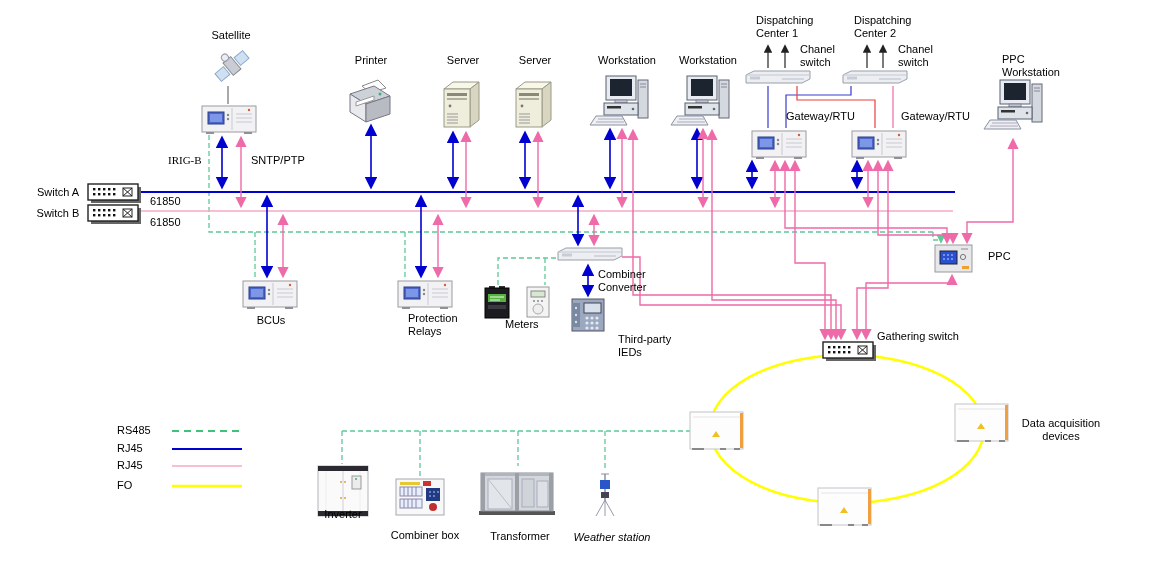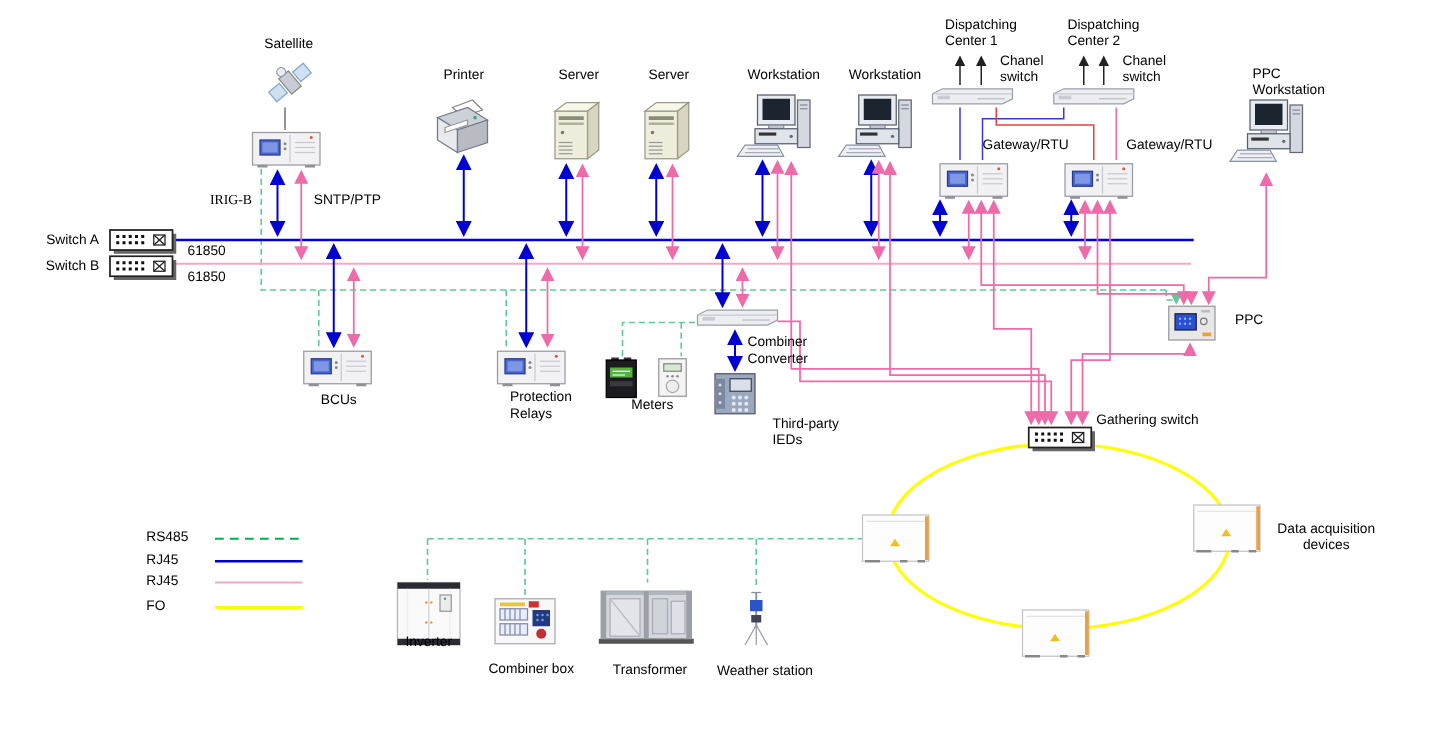--- a/index.html
+++ b/index.html
@@ -380,20 +380,20 @@
 <div class="lbl" style="left:408px;top:312px;width:60px;">Protection Relays</div>
 <div class="lbl nw" style="left:505px;top:318px;">Meters</div>
 <div class="lbl" style="left:598px;top:268px;width:58px;">Combiner Converter</div>
 <div class="lbl" style="left:570px;top:333px;width:64px;margin-left:48px;">Third-party IEDs</div>
 <div class="lbl nw" style="left:988px;top:250px;">PPC</div>
 <div class="lbl nw" style="left:877px;top:330px;">Gathering switch</div>
 <div class="lbl c" style="left:1016px;top:417px;width:90px;">Data acquisition devices</div>
 <div class="lbl c" style="left:315px;top:508px;width:56px;">Inverter</div>
 <div class="lbl c nw" style="left:381px;top:529px;width:88px;">Combiner box</div>
 <div class="lbl c nw" style="left:478px;top:530px;width:84px;">Transformer</div>
-<div class="lbl c nw" style="left:562px;top:531px;width:100px;">Weather station</div>
+<div class="lbl c nw" style="left:562px;top:531px;width:100px;font-style:italic;">Weather station</div>
 
 <div class="lbl nw" style="left:117px;top:424px;">RS485</div>
 <div class="lbl nw" style="left:117px;top:442px;">RJ45</div>
 <div class="lbl nw" style="left:117px;top:459px;">RJ45</div>
 <div class="lbl nw" style="left:117px;top:479px;">FO</div>
 
 </div>
 
 </body></html>

